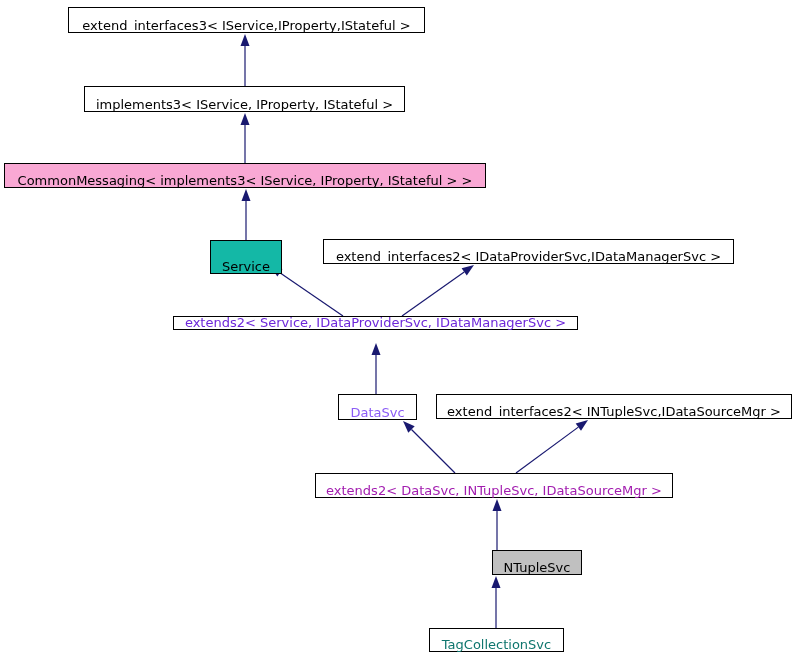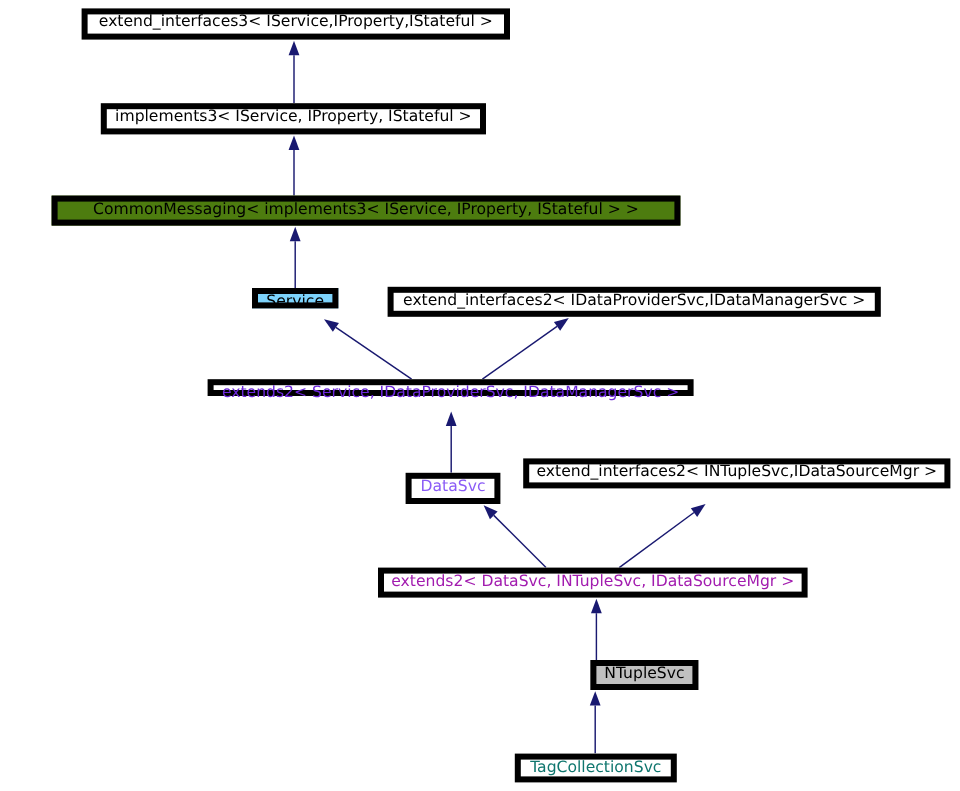--- a/index.html
+++ b/index.html
@@ -19,27 +19,27 @@
     position: absolute;
     left: 0;
     top: 0;
     width: 800px;
     height: 659px;
     pointer-events: none;
   }
   .node {
     position: absolute;
     box-sizing: border-box;
-    border: 5px solid #ec4899;
+    border: 1px solid #ec4899;
     background: #ffffff;
     color: #000000;
     font-size: 13px;
     line-height: 1;
     display: flex;
-    align-items: flex-start;
+    align-items: flex-end;
     justify-content: center;
     white-space: nowrap;
     cursor: pointer;
   }
   .node.highlight {
     background: #c0c0c0;
     cursor: default;
     margin-left: 40px;
   }
 </style>
@@ -68,36 +68,36 @@
       <polygon points="497,499 501.5,511 492.5,511" fill="#191970"></polygon>
       <line x1="496" y1="628" x2="496" y2="588" stroke="#191970" stroke-width="1.2"></line>
       <polygon points="496,576 500.5,588 491.5,588" fill="#191970"></polygon>
     </svg>
 <div class="node" style="left: 68px; top: 7px; width: 357px; height: 26px; border-color: rgb(0, 0, 0); background: rgb(255, 255, 255); color: rgb(0, 0, 0);">
       <span>extend_interfaces3&lt; IService,IProperty,IStateful &gt;</span>
     </div>
     <div class="node" style="left: 84px; top: 86px; width: 321px; height: 26px; border-color: rgb(0, 0, 0); background: rgb(255, 255, 255); color: rgb(0, 0, 0);">
       <span>implements3&lt; IService, IProperty, IStateful &gt;</span>
     </div>
-    <div class="node" style="left: 4px; top: 163px; width: 524px; height: 25px; border-color: rgb(0, 0, 0); background: #4d7c0f; color: rgb(0, 0, 0); margin-left: 39px;">
+    <div class="node" style="left: 4px; top: 163px; width: 482px; height: 25px; border-color: rgb(0, 0, 0); background: #f9a8d4; color: rgb(0, 0, 0);">
       <span>CommonMessaging&lt; implements3&lt; IService, IProperty, IStateful &gt; &gt;</span>
     </div>
-    <div class="node" style="left: 210px; top: 240px; width: 72px; height: 17px; border-color: rgb(0, 0, 0); background: #7dd3fc; color: rgb(0, 0, 0);">
+    <div class="node" style="left: 210px; top: 240px; width: 72px; height: 34px; border-color: rgb(0, 0, 0); background: #14b8a6; color: rgb(0, 0, 0);">
       <span>Service</span>
     </div>
     <div class="node" style="left: 303px; top: 239px; width: 411px; height: 25px; border-color: rgb(0, 0, 0); background: rgb(255, 255, 255); color: rgb(0, 0, 0); margin-left: 20px;">
       <span>extend_interfaces2&lt; IDataProviderSvc,IDataManagerSvc &gt;</span>
     </div>
     <div class="node" style="left: 173px; top: 316px; width: 405px; height: 14px; border-color: rgb(0, 0, 0); background: rgb(255, 255, 255); color: #6d28d9;">
       <span>extends2&lt; Service, IDataProviderSvc, IDataManagerSvc &gt;</span>
     </div>
     <div class="node" style="left: 338px; top: 394px; width: 79px; height: 26px; border-color: rgb(0, 0, 0); background: rgb(255, 255, 255); color: #8b5cf6;">
       <span>DataSvc</span>
     </div>
-    <div class="node" style="left: 436px; top: 382px; width: 356px; height: 25px; border-color: rgb(0, 0, 0); background: rgb(255, 255, 255); color: rgb(0, 0, 0);">
+    <div class="node" style="left: 436px; top: 394px; width: 356px; height: 25px; border-color: rgb(0, 0, 0); background: rgb(255, 255, 255); color: rgb(0, 0, 0);">
       <span>extend_interfaces2&lt; INTupleSvc,IDataSourceMgr &gt;</span>
     </div>
     <div class="node" style="left: 315px; top: 473px; width: 358px; height: 25px; border-color: rgb(0, 0, 0); background: rgb(255, 255, 255); color: #a21caf;">
       <span>extends2&lt; DataSvc, INTupleSvc, IDataSourceMgr &gt;</span>
     </div>
     <div class="node highlight" style="left: 452px; top: 550px; width: 90px; height: 25px; border-color: rgb(0, 0, 0); background: rgb(192, 192, 192); color: rgb(0, 0, 0);">
       <span>NTupleSvc</span>
     </div>
     <div class="node" style="left: 429px; top: 628px; width: 135px; height: 24px; border-color: rgb(0, 0, 0); background: rgb(255, 255, 255); color: #0f766e;">
       <span>TagCollectionSvc</span>

